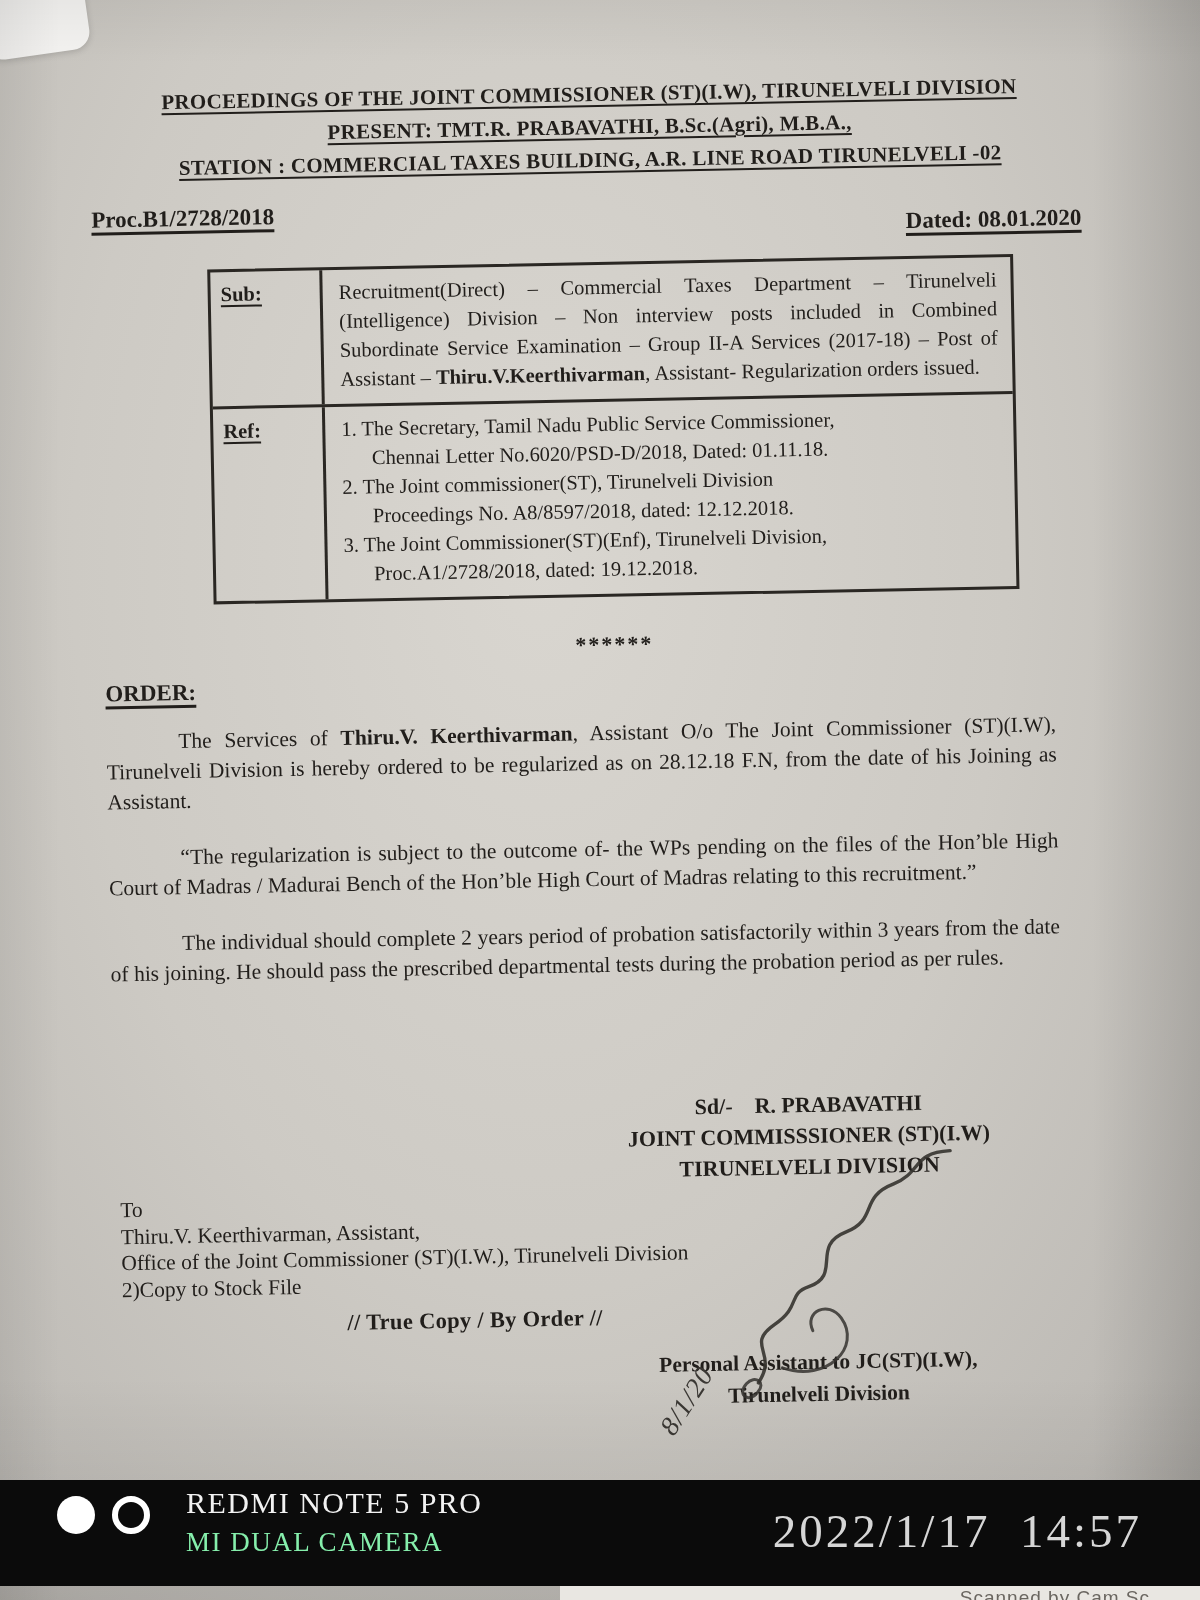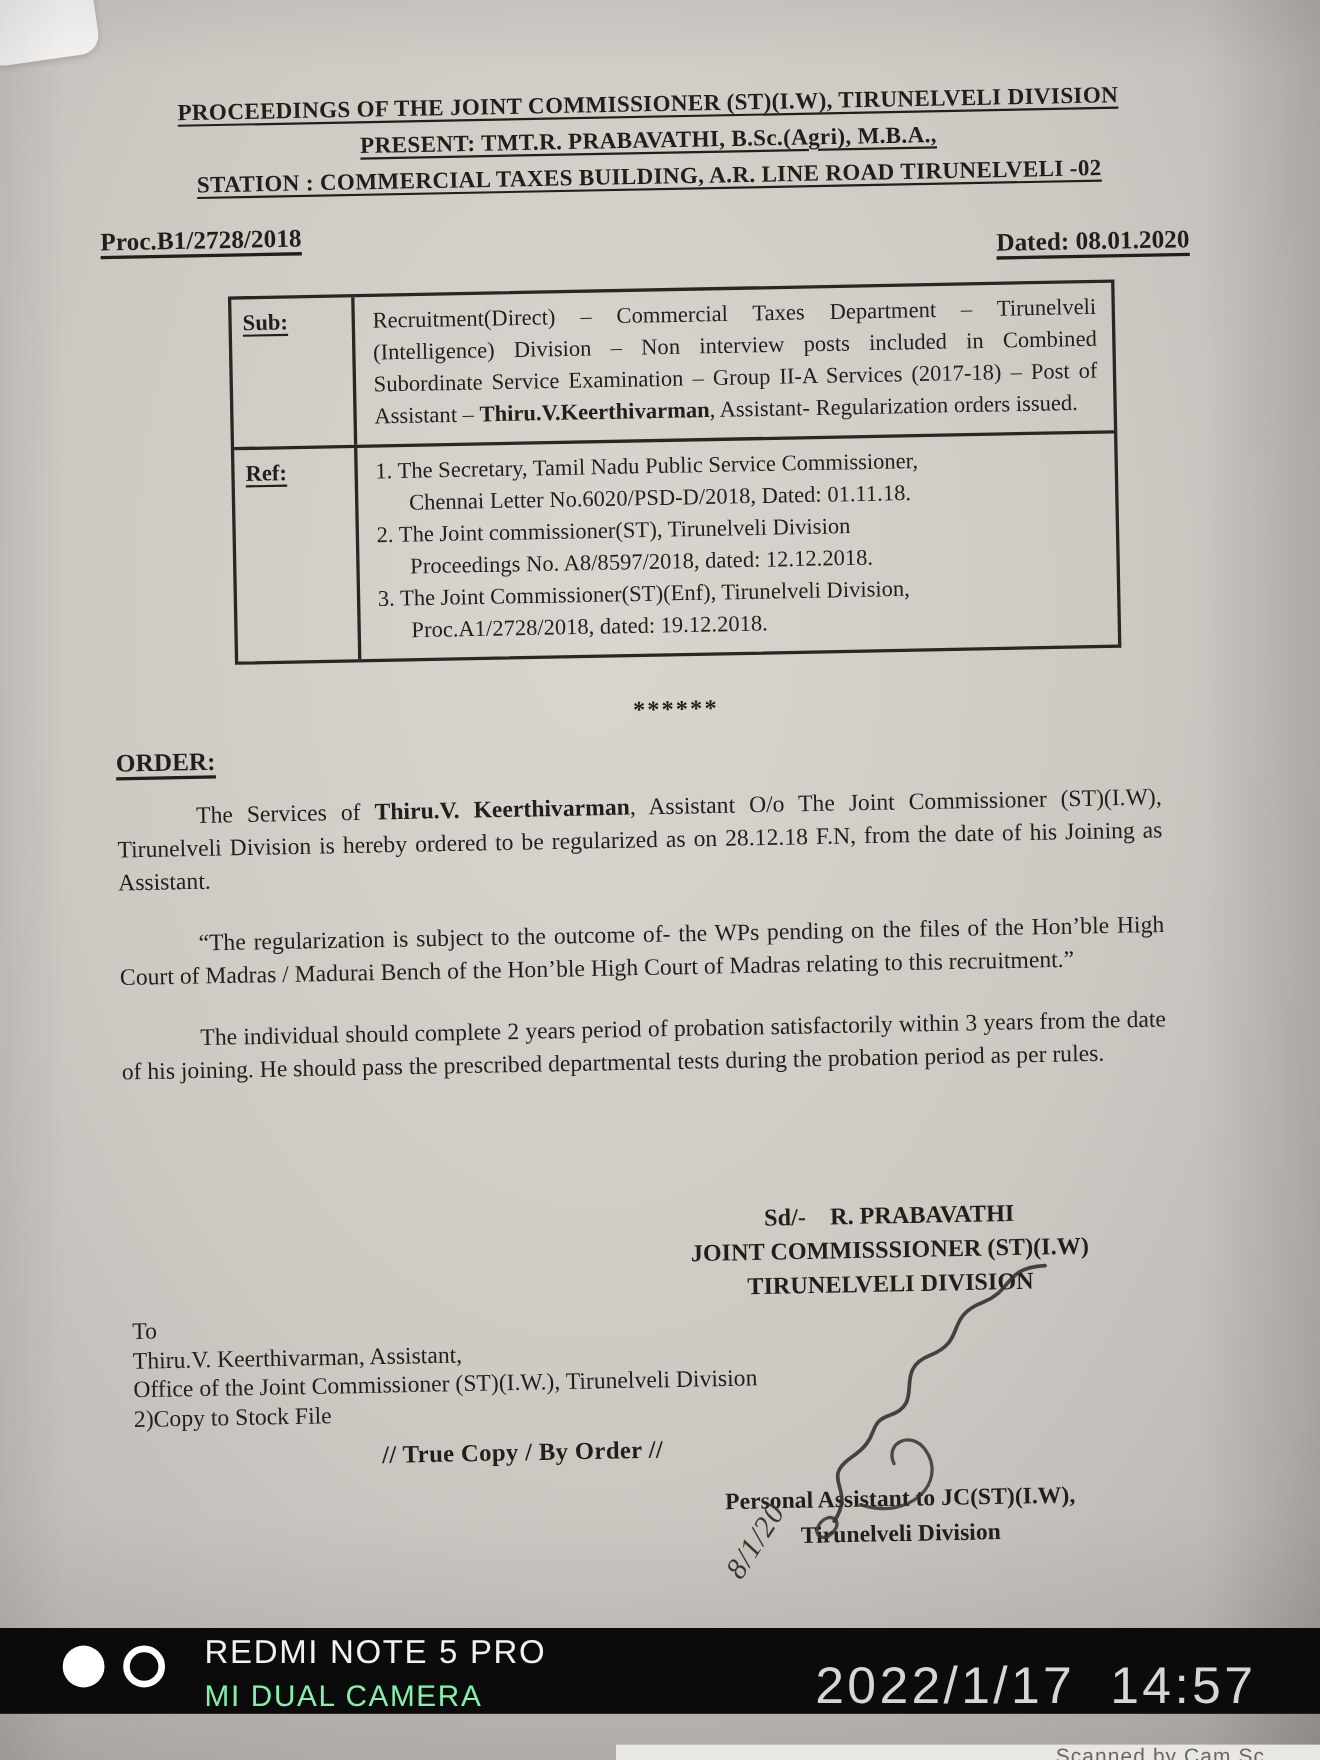--- a/index.html
+++ b/index.html
@@ -52,22 +52,22 @@
   .true-copy { position:absolute; left:335px; top:1305px; font-weight:bold; font-size:22.5px; letter-spacing:0.3px; }
 
   .pa-block { position:absolute; left:570px; top:1350px; width:470px; text-align:center;
     font-weight:bold; font-size:21.5px; line-height:32px; }
 
   .sig-scribble { position:absolute; left:700px; top:1155px; width:300px; height:235px;
     transform:rotate(-8deg); z-index:4; pointer-events:none; }
   .hand-note { position:absolute; left:652px; top:1418px; font-size:27px; font-style:italic;
     color:#3a3733; transform:rotate(-56deg); transform-origin:left center; letter-spacing:1px; }
 
-  .bar { position:absolute; left:0; right:0; top:1480px; height:78px; background:#0b0b0b; z-index:6;
-    font-family:Liberation Sans, sans-serif; }
+  .bar { position:absolute; left:0; right:0; top:1480px; height:106px; background:#0b0b0b; z-index:6;
+    font-family:Liberation Serif, serif; }
   .c1 { position:absolute; left:57px; top:16px; width:38px; height:38px; border-radius:50%; background:#ffffff; }
   .c2 { position:absolute; left:112px; top:16px; width:26px; height:26px; border-radius:50%;
     border:6px solid #ffffff; background:transparent; }
   .cam1 { position:absolute; left:186px; top:6px; color:#f2f2f2; font-size:30px; letter-spacing:1.5px; }
   .cam2 { position:absolute; left:186px; top:47px; color:#86efac; font-size:27px; letter-spacing:1.5px; }
   .time { position:absolute; right:58px; top:24px; color:#d6d6d6; font-size:47px; letter-spacing:3px; white-space:pre; }
 
   .strip { position:absolute; left:560px; right:0; top:1586px; height:14px; background:#e9e7e2; z-index:7; overflow:hidden; }
   .scan-partial { position:absolute; right:50px; top:1px; font-family:"Liberation Sans", sans-serif;
     font-size:19px; color:#6a6660; letter-spacing:1px; }

